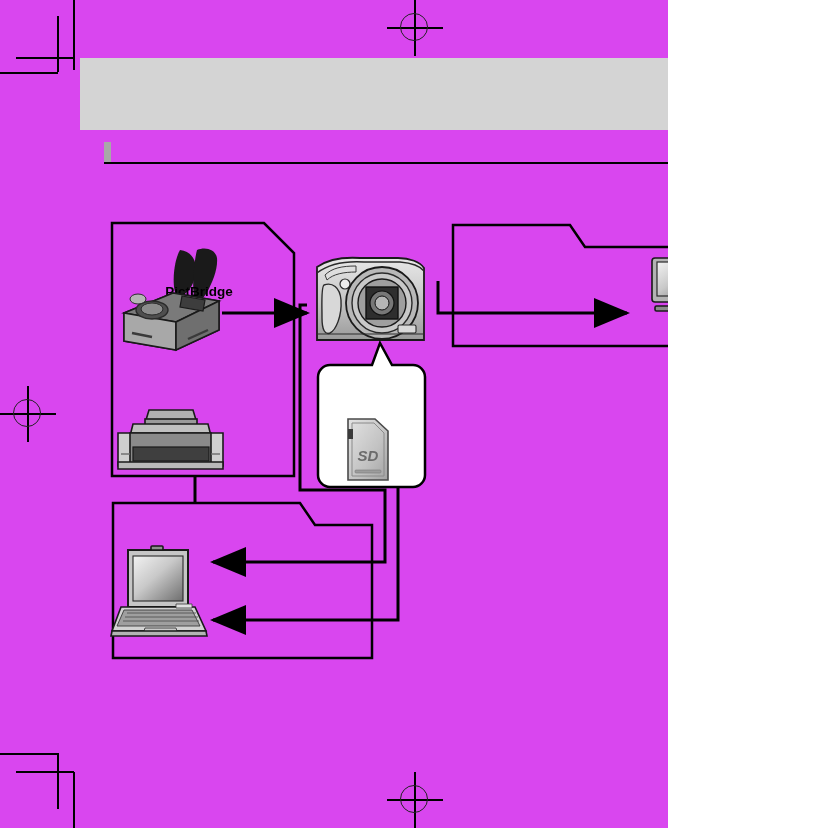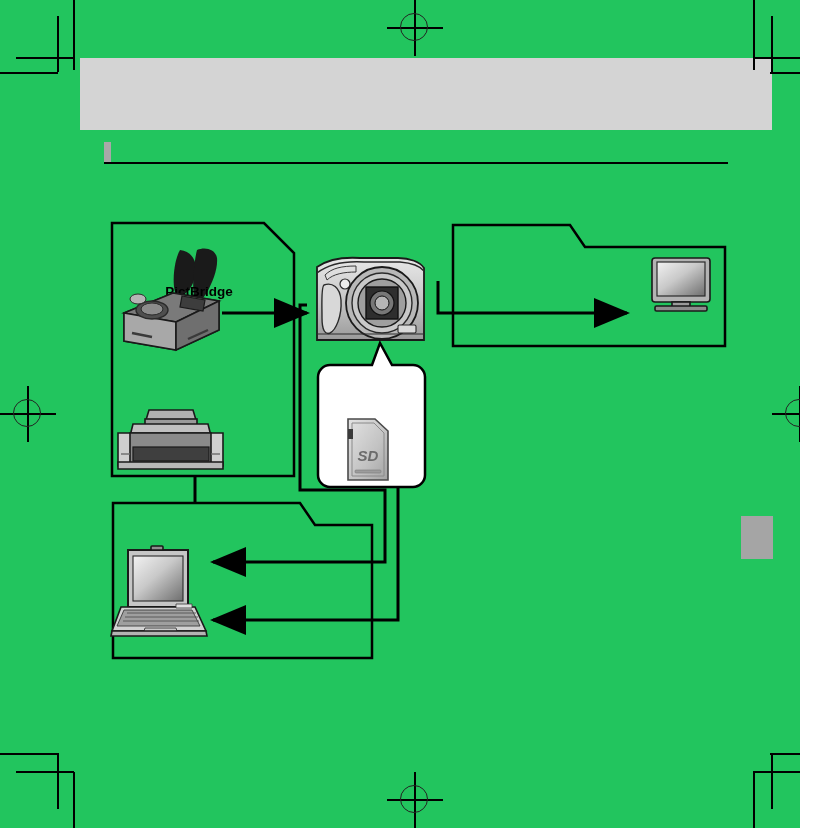--- a/index.html
+++ b/index.html
@@ -6,23 +6,23 @@
   html, body {
     margin: 0;
     padding: 0;
     background: #ffffff;
   }
   body {
     font-family: "Liberation Sans", sans-serif;
   }
   #page {
     position: relative;
-    width: 800px;
+    width: 668px;
     height: 828px;
-    background: #22c55e;
+    background: #d946ef;
     overflow: hidden;
   }
 
   
   .crop-line-v {
     position: absolute;
     width: 0;
     border-left: 2px solid #000;
   }
   .crop-line-h {

